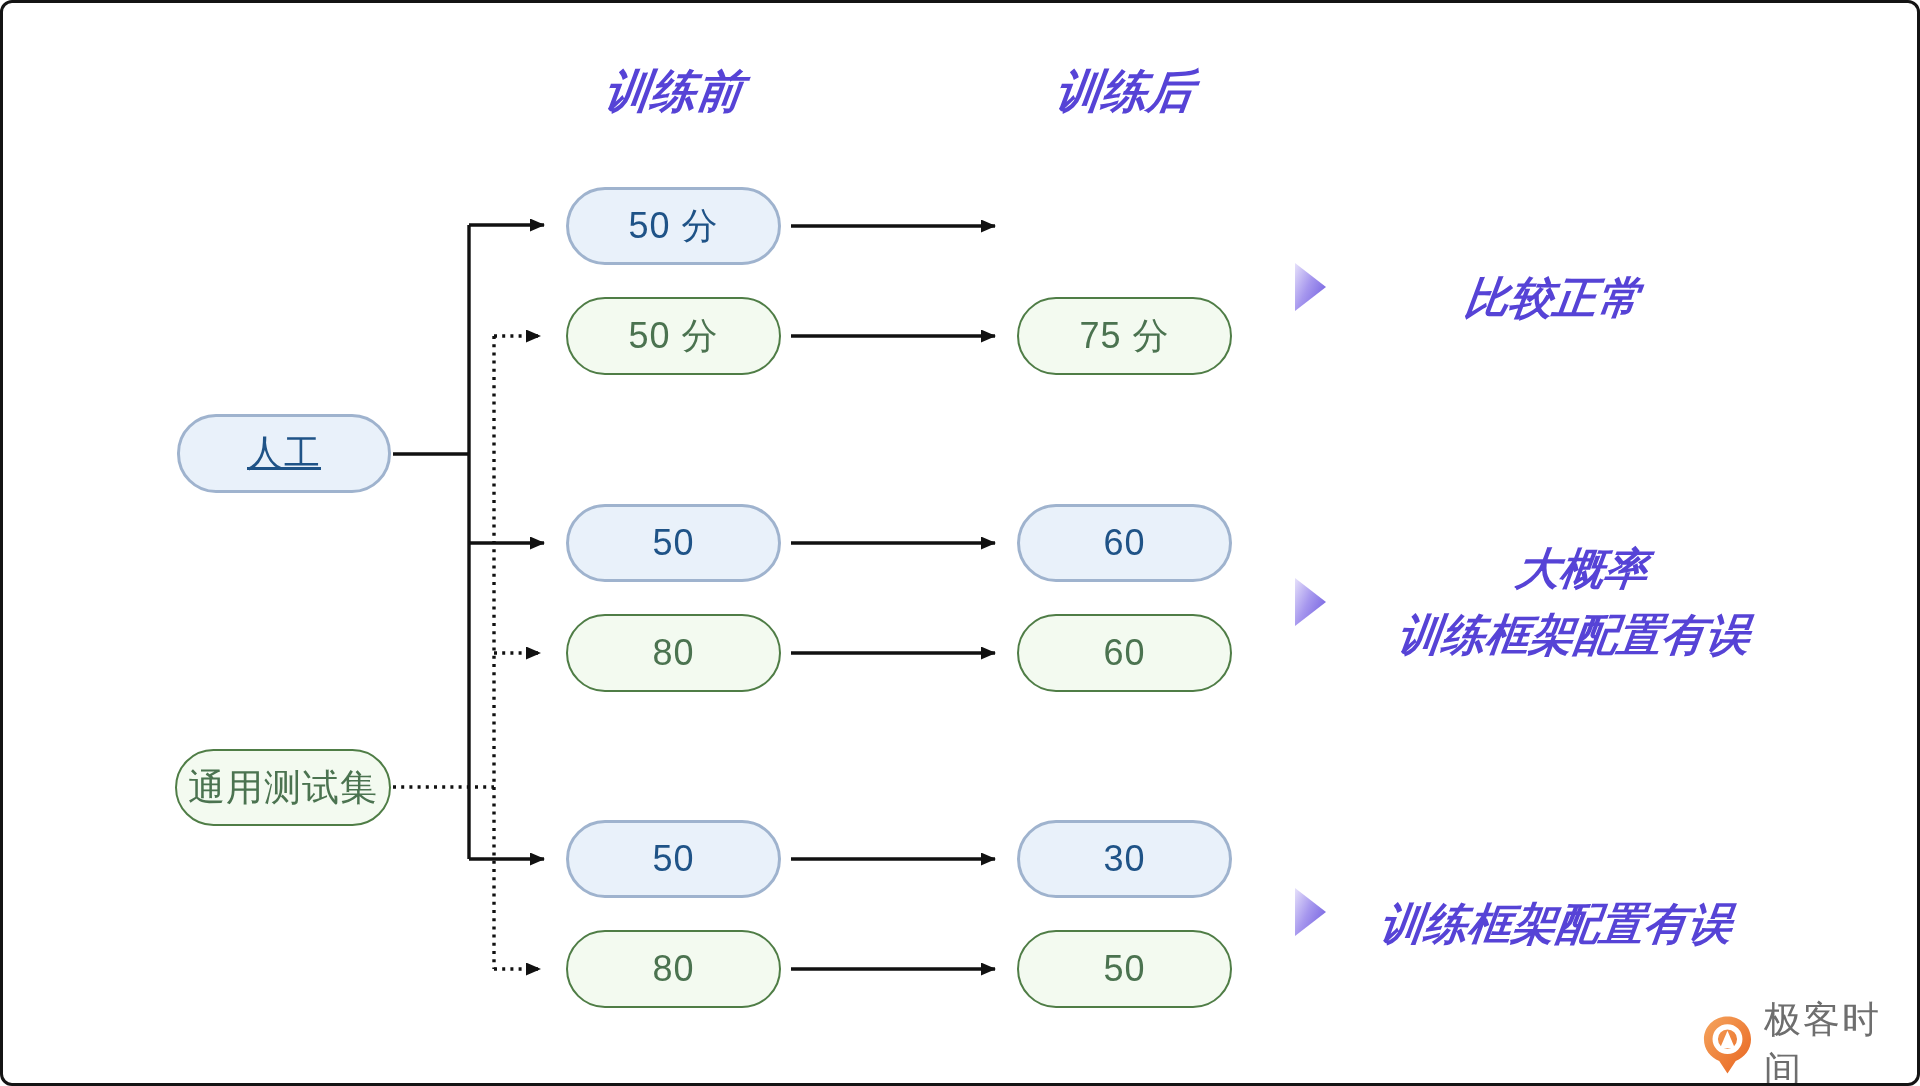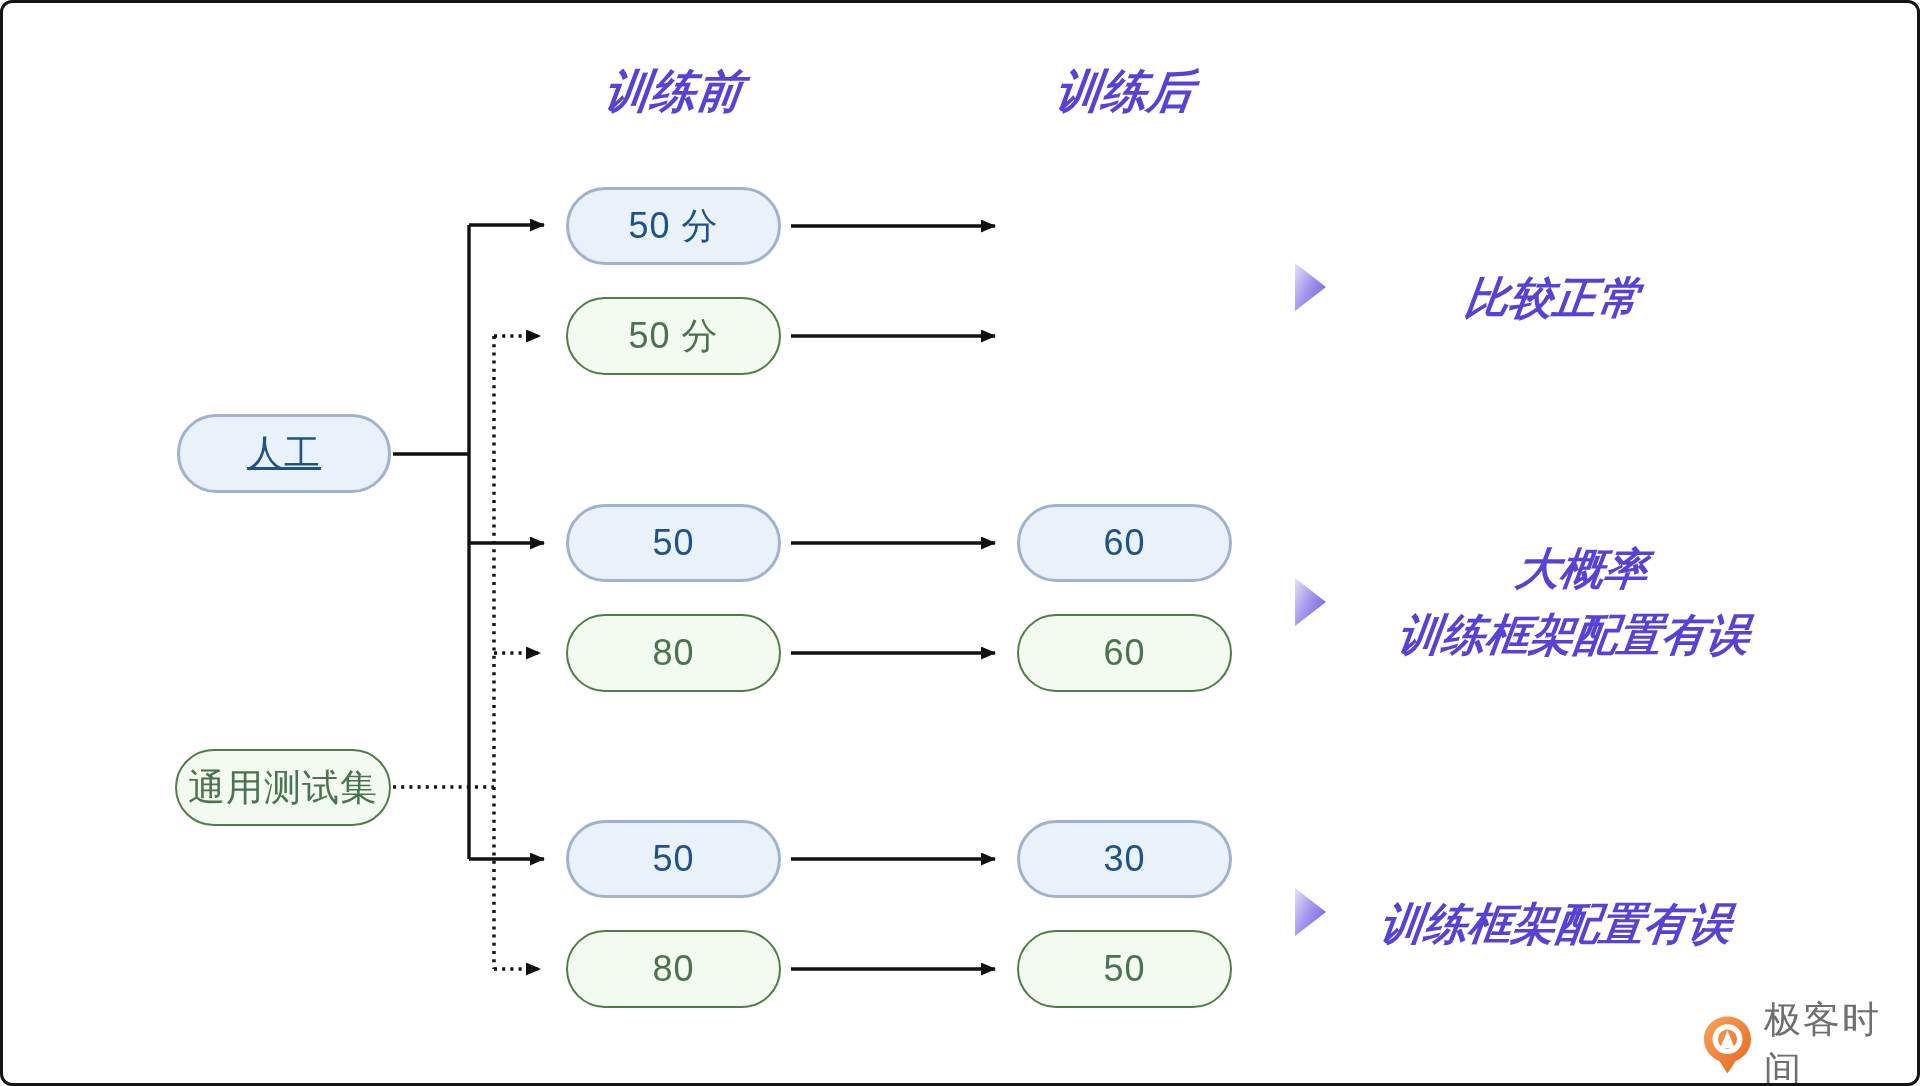--- a/index.html
+++ b/index.html
@@ -109,20 +109,21 @@
   </svg>
 
   <div class="slant header-label" style="left:563px; top:58px; width:215px;">训练前</div>
   <div class="slant header-label" style="left:1014px; top:58px; width:215px;">训练后</div>
 
   <div class="pill blue" style="left:174px; top:411px; width:214px; height:79px;text-decoration:underline;">人工</div>
   <div class="pill green" style="left:172px; top:746px; width:216px; height:77px; font-size:37px;">通用测试集</div>
 
   <div class="pill blue" style="left:563px; top:184px; width:215px; height:78px;">50 分</div>
   <div class="pill green" style="left:563px; top:294px; width:215px; height:78px;">50 分</div>
+  <div class="pill green" style="left:1014px; top:294px; width:215px; height:78px;">75 分</div>
   <div class="tri" style="left:1292px; top:260px;"></div>
   <div class="slant conclusion" style="left:1380px; top:262px; width:340px;">
     <div>比较正常</div>
   </div>
 
   <div class="pill blue" style="left:563px; top:501px; width:215px; height:78px;">50</div>
   <div class="pill blue" style="left:1014px; top:501px; width:215px; height:78px;">60</div>
   <div class="pill green" style="left:563px; top:611px; width:215px; height:78px;">80</div>
   <div class="pill green" style="left:1014px; top:611px; width:215px; height:78px;">60</div>
   <div class="tri" style="left:1292px; top:575px;"></div>

